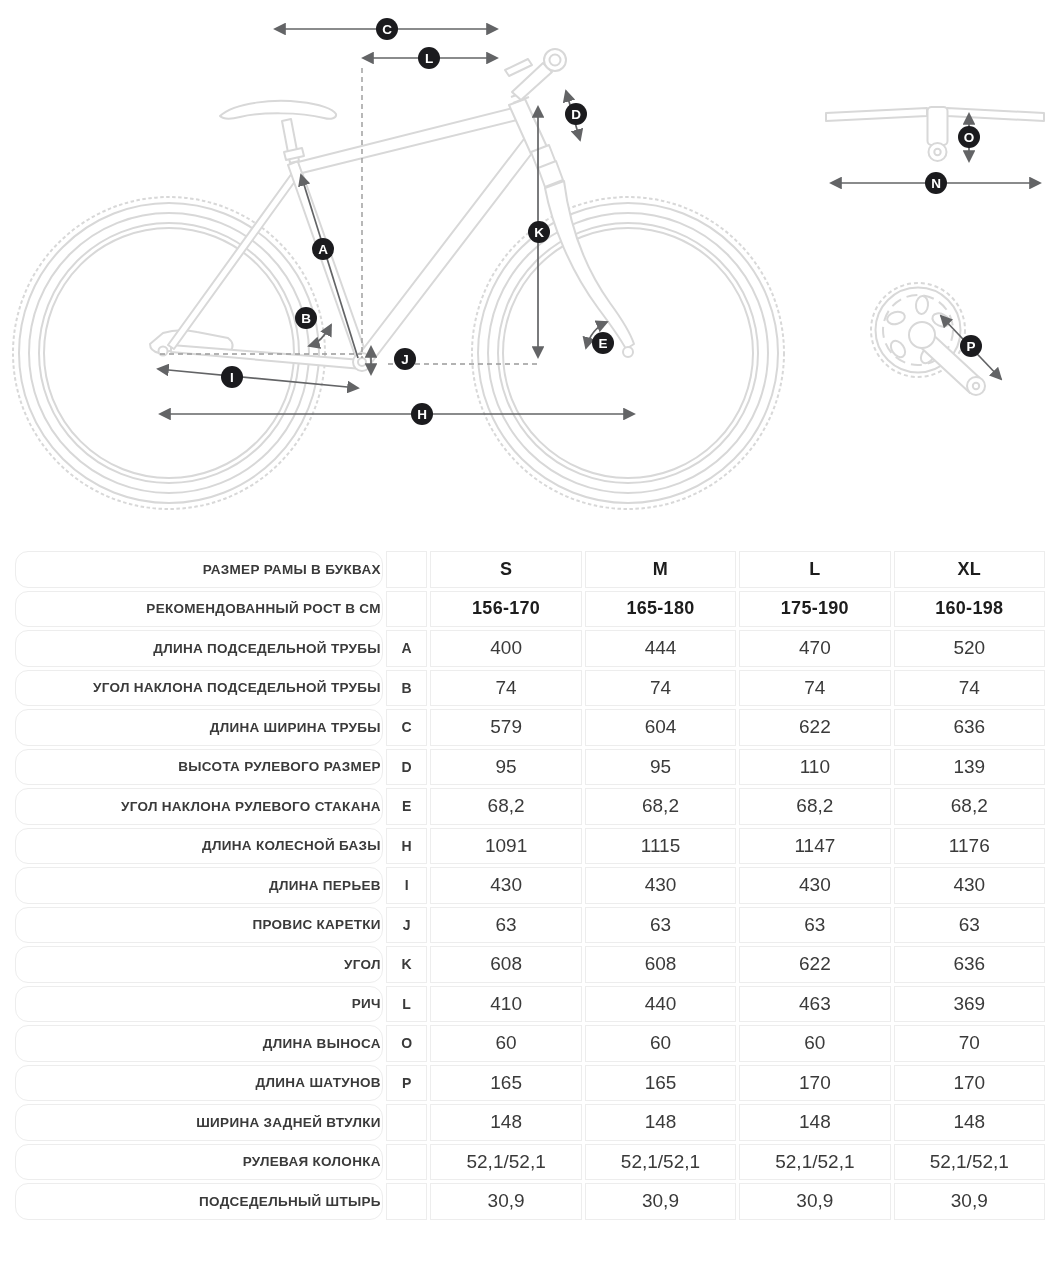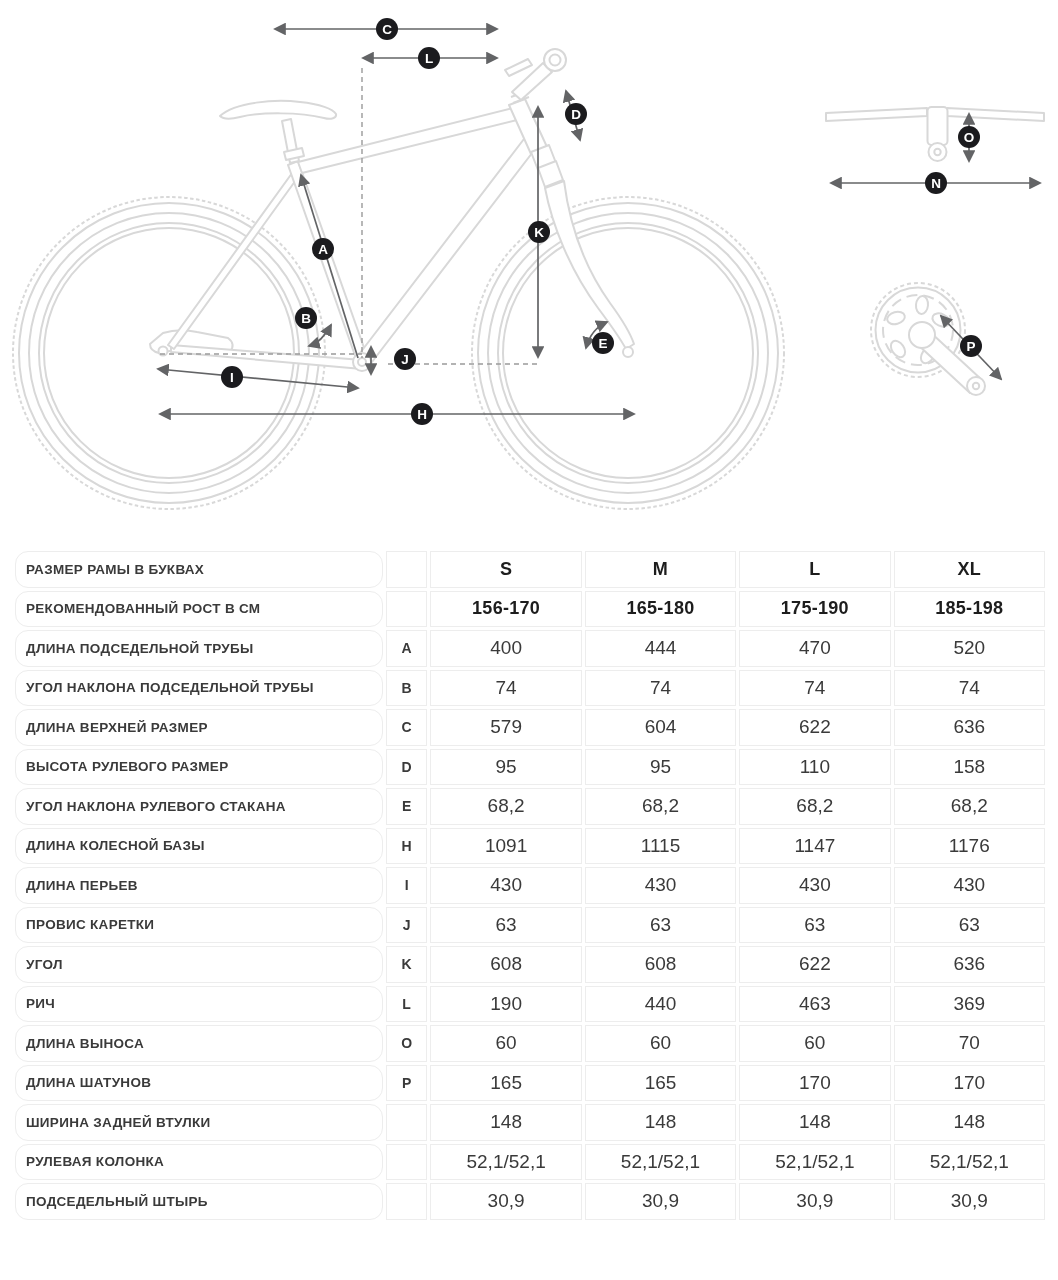--- a/index.html
+++ b/index.html
@@ -10,21 +10,21 @@
   }
   .diagram-wrap{position:absolute;left:0;top:0;width:1058px;height:545px;}
   
   .table-wrap{position:absolute;left:12px;top:548px;width:1036px;}
   table.geo{border-collapse:separate;border-spacing:3px;width:100%;table-layout:fixed;}
   table.geo td{
     background:#ffffff;border:1px solid #ededed;height:32.5px;
     color:#3a3a3a;vertical-align:middle;overflow:hidden;white-space:nowrap;
   }
   td.lbl{
-    text-align:left;padding-left:10px;font-size:13.5px;font-weight:600;
+    text-align:right;padding-left:10px;font-size:13.5px;font-weight:600;
     letter-spacing:.3px;color:#333333;border-radius:13px;
   }
   td.ltr{text-align:center;font-weight:bold;font-size:14px;color:#222222;}
   td.val{text-align:center;font-size:19px;font-weight:400;color:#3a3a3a;}
   td.val.b{font-size:18px;font-weight:bold;color:#1d1d1d;letter-spacing:.3px;}
   
   .bike{stroke:#d8d8d8;stroke-width:2;fill:none;}
   .bikef{stroke:#d8d8d8;stroke-width:2;fill:#ffffff;stroke-linejoin:round;}
   .dim{stroke:#636466;stroke-width:1.7;fill:none;}
   .dash{stroke:#9a9a9a;stroke-width:1.4;fill:none;stroke-dasharray:5 4;}
@@ -212,53 +212,53 @@
           <td class="val b">M</td>
           <td class="val b">L</td>
           <td class="val b">XL</td>
         </tr>
         <tr>
           <td class="lbl">РЕКОМЕНДОВАННЫЙ РОСТ В СМ</td>
           <td class="ltr"></td>
           <td class="val b">156-170</td>
           <td class="val b">165-180</td>
           <td class="val b">175-190</td>
-          <td class="val b">185-198</td>
+          <td class="val b">160-198</td>
         </tr>
         <tr>
           <td class="lbl">ДЛИНА ПОДСЕДЕЛЬНОЙ ТРУБЫ</td>
           <td class="ltr">A</td>
           <td class="val">400</td>
           <td class="val">444</td>
           <td class="val">470</td>
           <td class="val">520</td>
         </tr>
         <tr>
           <td class="lbl">УГОЛ НАКЛОНА ПОДСЕДЕЛЬНОЙ ТРУБЫ</td>
           <td class="ltr">B</td>
           <td class="val">74</td>
           <td class="val">74</td>
           <td class="val">74</td>
           <td class="val">74</td>
         </tr>
         <tr>
-          <td class="lbl">ДЛИНА ВЕРХНЕЙ РАЗМЕР</td>
+          <td class="lbl">ДЛИНА ШИРИНА ТРУБЫ</td>
           <td class="ltr">C</td>
           <td class="val">579</td>
           <td class="val">604</td>
           <td class="val">622</td>
           <td class="val">636</td>
         </tr>
         <tr>
           <td class="lbl">ВЫСОТА РУЛЕВОГО РАЗМЕР</td>
           <td class="ltr">D</td>
           <td class="val">95</td>
           <td class="val">95</td>
           <td class="val">110</td>
-          <td class="val">158</td>
+          <td class="val">139</td>
         </tr>
         <tr>
           <td class="lbl">УГОЛ НАКЛОНА РУЛЕВОГО СТАКАНА</td>
           <td class="ltr">E</td>
           <td class="val">68,2</td>
           <td class="val">68,2</td>
           <td class="val">68,2</td>
           <td class="val">68,2</td>
         </tr>
         <tr>
@@ -289,21 +289,21 @@
           <td class="lbl">УГОЛ</td>
           <td class="ltr">K</td>
           <td class="val">608</td>
           <td class="val">608</td>
           <td class="val">622</td>
           <td class="val">636</td>
         </tr>
         <tr>
           <td class="lbl">РИЧ</td>
           <td class="ltr">L</td>
-          <td class="val">190</td>
+          <td class="val">410</td>
           <td class="val">440</td>
           <td class="val">463</td>
           <td class="val">369</td>
         </tr>
         <tr>
           <td class="lbl">ДЛИНА ВЫНОСА</td>
           <td class="ltr">O</td>
           <td class="val">60</td>
           <td class="val">60</td>
           <td class="val">60</td>

